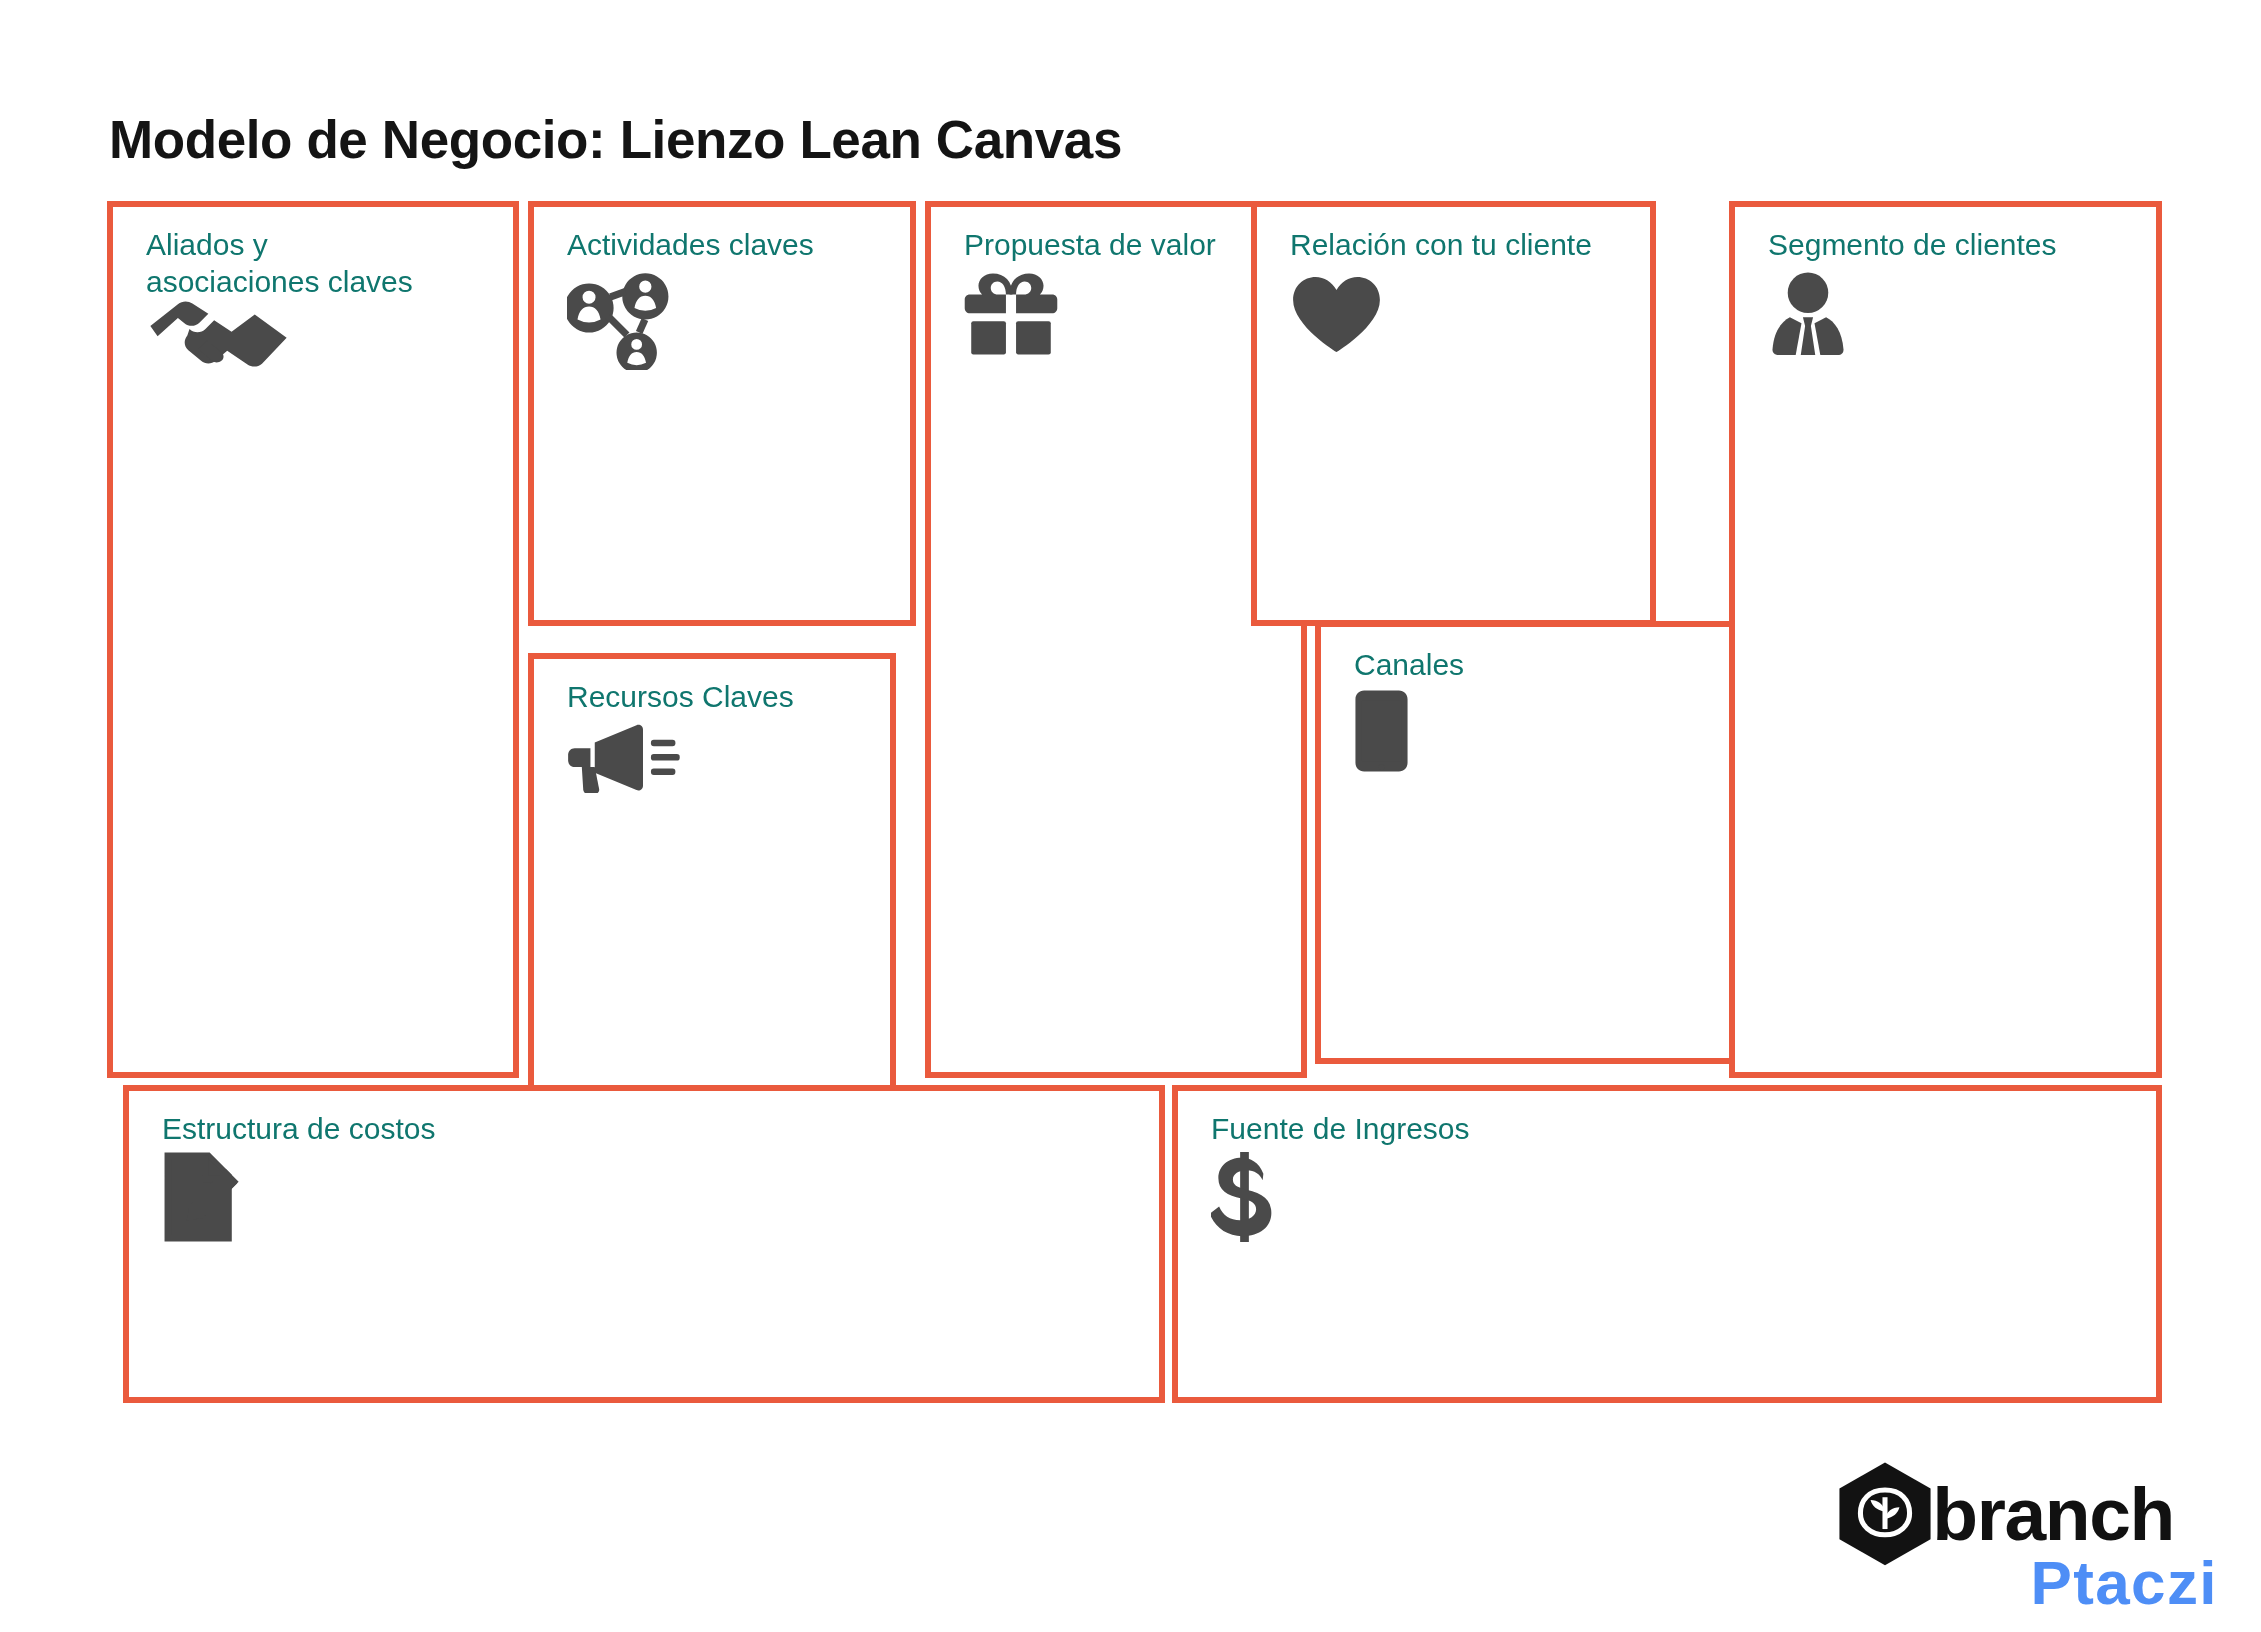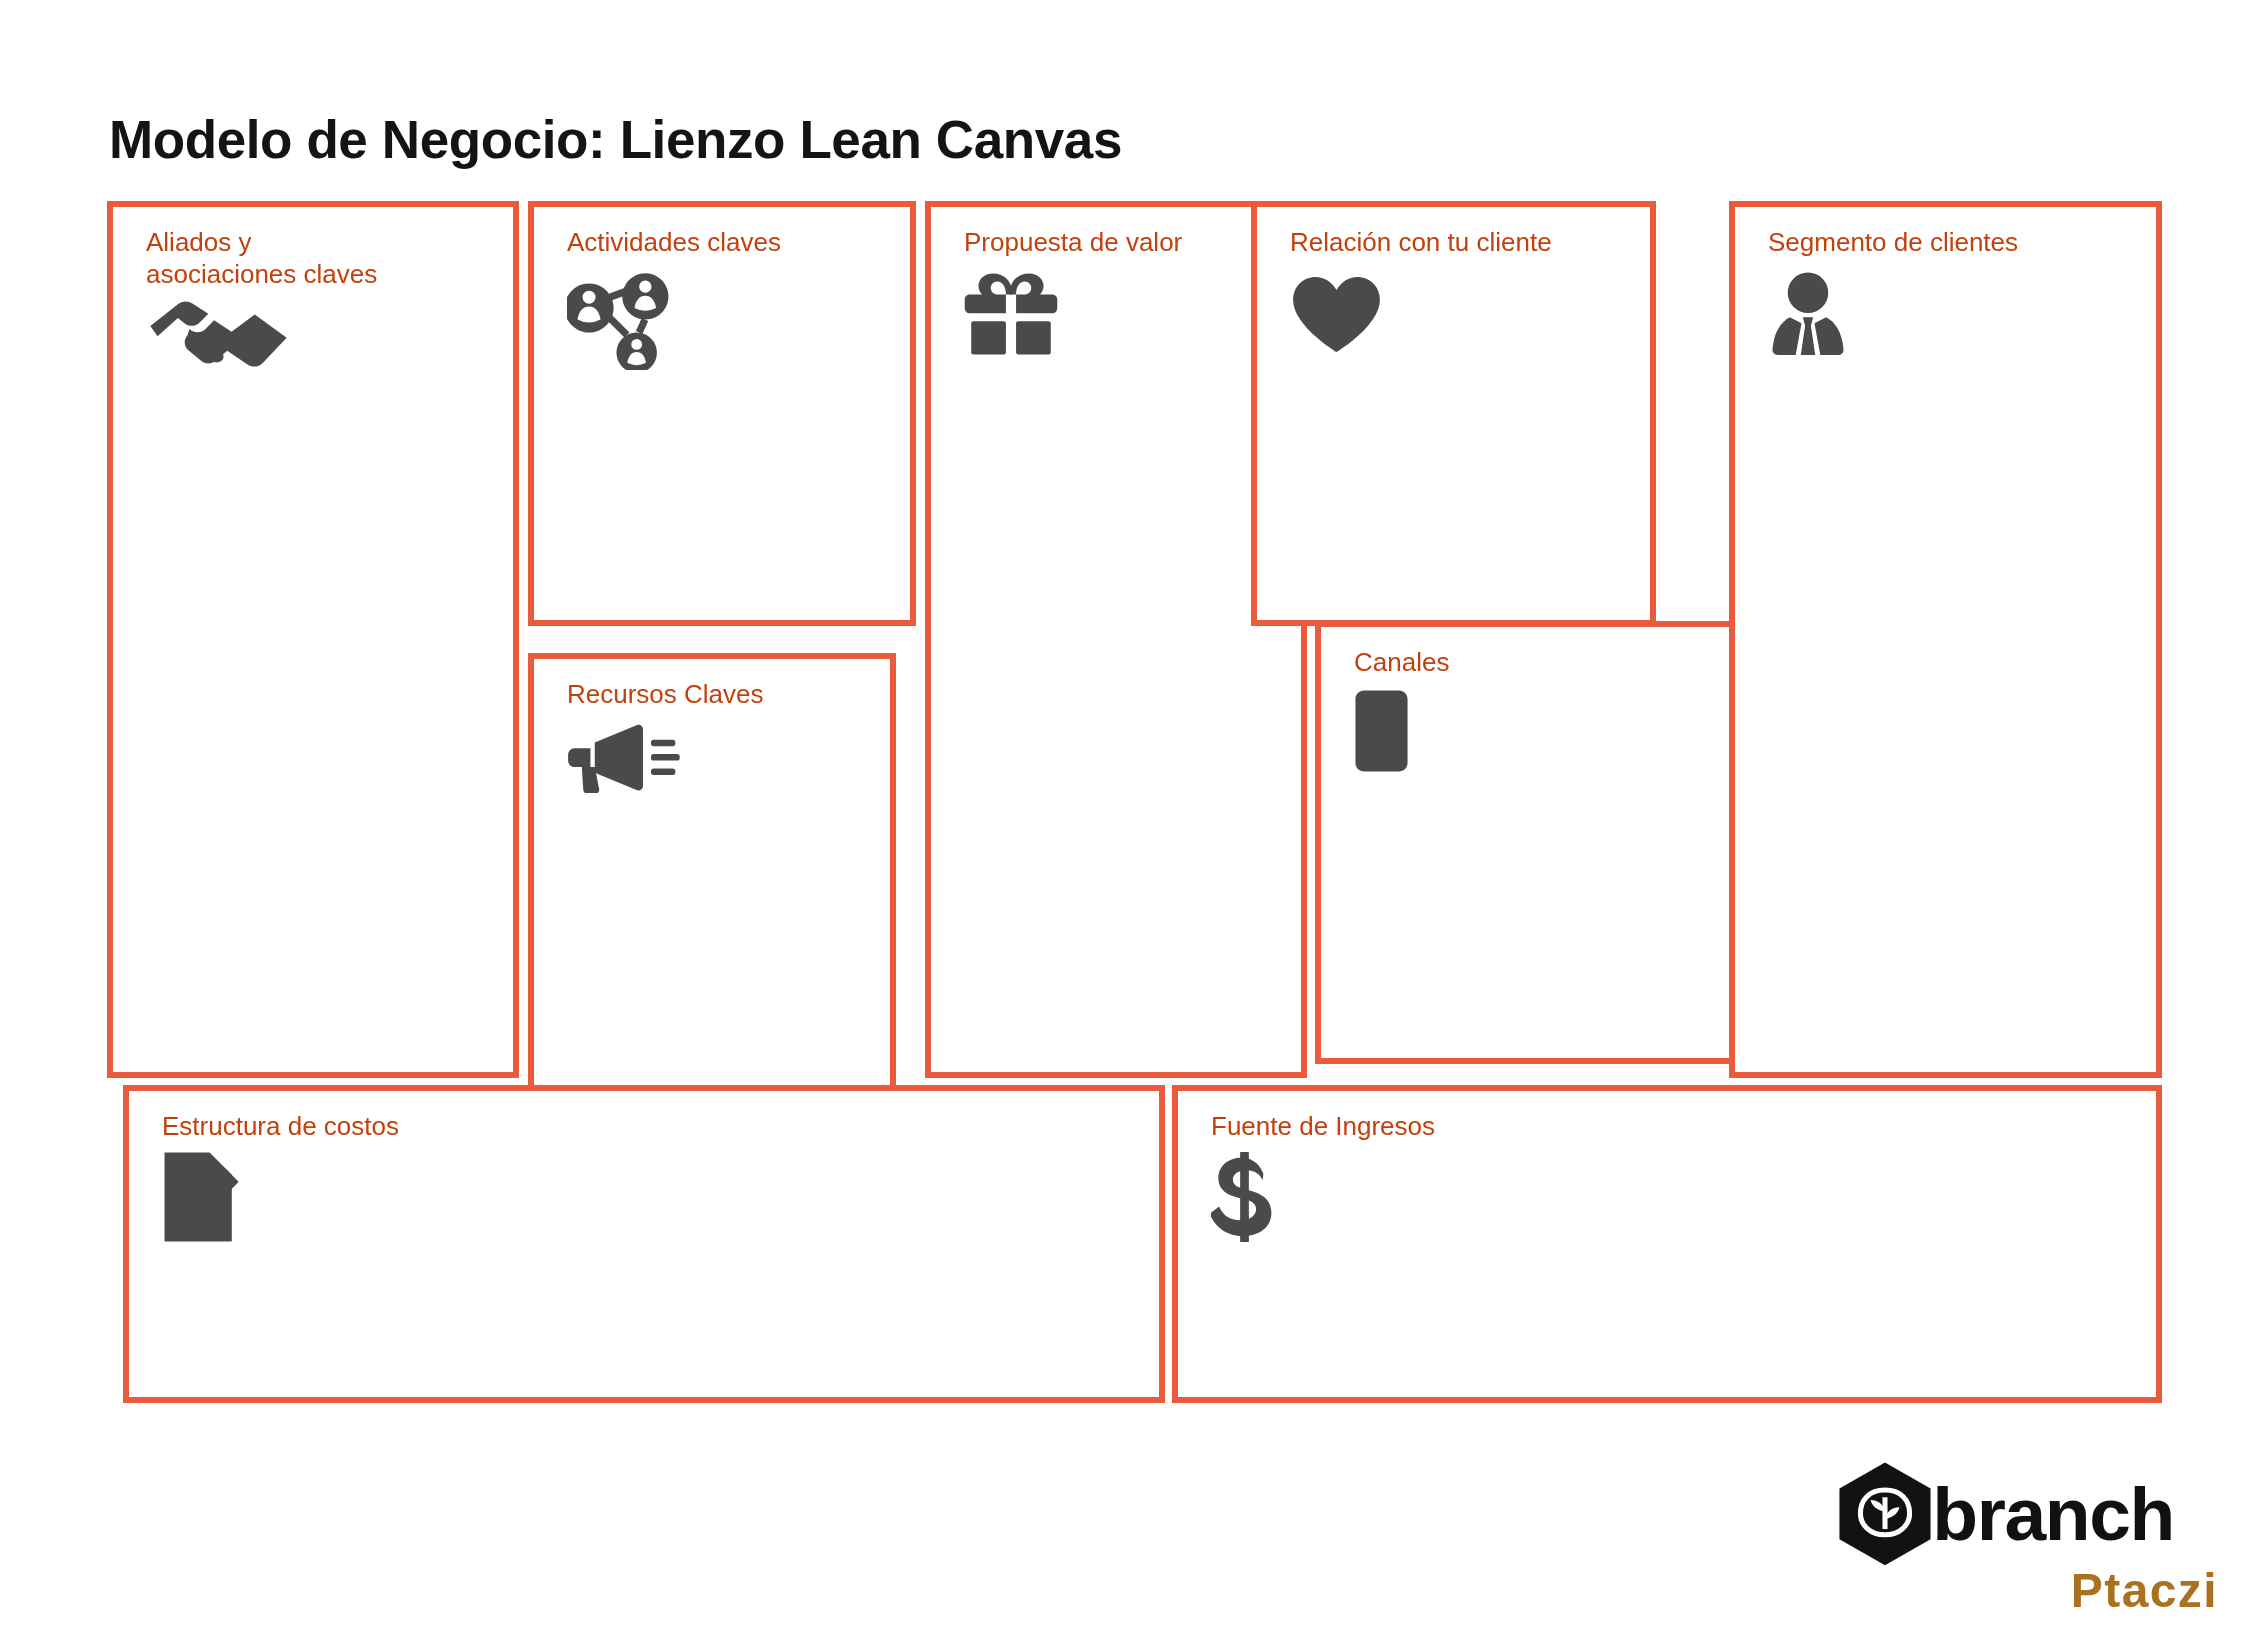--- a/index.html
+++ b/index.html
@@ -46,23 +46,23 @@
     position: absolute;
     background: #ffffff;
     border: 6.5px solid #ea5a3d;
     box-sizing: border-box;
   }
 
   .block-label {
     position: absolute;
     left: 33px;
     top: 20px;
-    font-size: 26px;
+    font-size: 30px;
     line-height: 1.22;
-    color: #c2410c;
+    color: #0f766e;
     font-weight: normal;
     white-space: pre-line;
   }
 
   .block-icon {
     position: absolute;
     left: 33px;
   }
 
   
@@ -82,23 +82,23 @@
     font-weight: bold;
     letter-spacing: -1.4px;
     color: #111111;
     line-height: 1;
   }
 
   .watermark {
     position: absolute;
     right: 43px;
     bottom: 14.5px;
-    font-size: 48px;
+    font-size: 62px;
     font-weight: bold;
-    color: #a16207;
+    color: #3b82f6;
     letter-spacing: 1.4px;
     opacity: 0.9;
     pointer-events: none;
   }
 </style>
 </head>
 <body>
 
 <div class="page">
 

